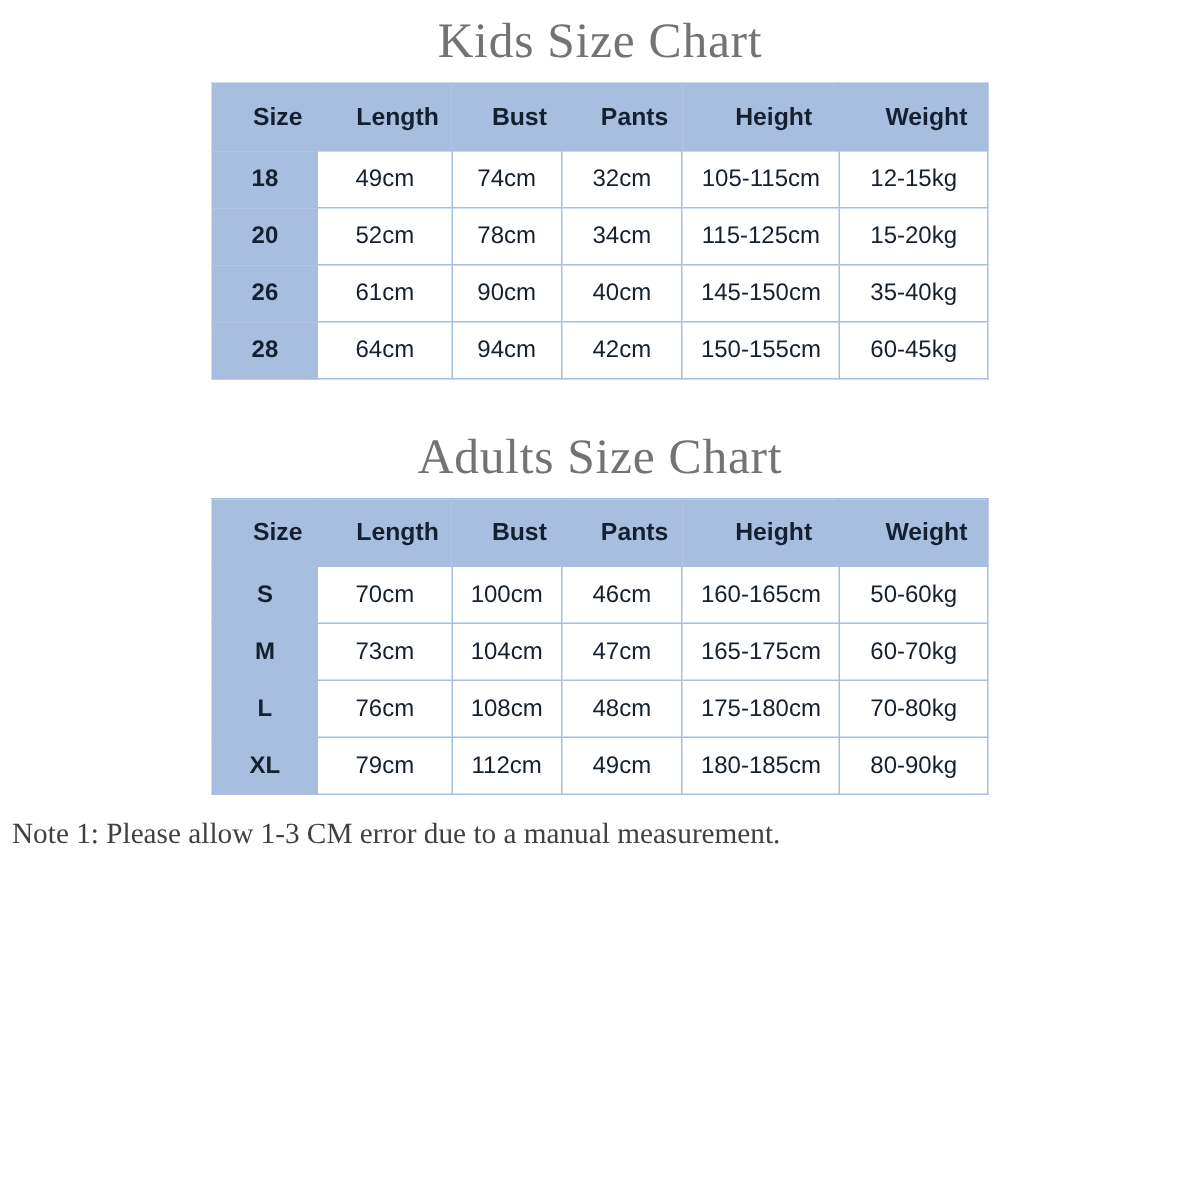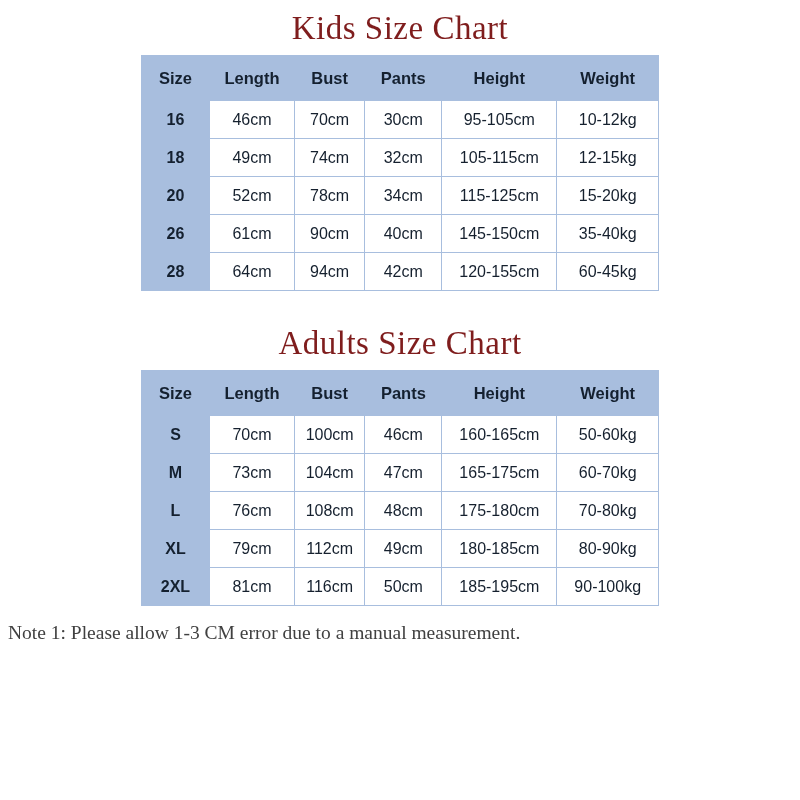--- a/index.html
+++ b/index.html
@@ -21,21 +21,21 @@
     box-sizing: border-box;
     display: flex;
     flex-direction: column;
     align-items: center;
   }
   .chart-title {
     font-family: "Liberation Serif", serif;
     font-size: 33px;
     font-weight: 400;
     letter-spacing: 0.5px;
-    color: #7f1d1d;
+    color: #737373;
     text-align: left;
   }
   #kids-title { margin-top: 10px; margin-bottom: 8px; }
   #adults-title { margin-top: 34px; margin-bottom: 8px; }
 
   table.size-table {
     border-collapse: collapse;
     background: #ffffff;
     margin: 0 auto;
   }
@@ -48,20 +48,21 @@
     color: #15202e;
     background: #ffffff;
     font-weight: normal;
     padding: 0;
   }
   table.size-table thead th {
     background: #a8bede;
     font-weight: bold;
     font-size: 16.5px;
     color: #14202f;
+    padding-left: 17px;
   }
   table.size-table tbody td.sizecol {
     background: #a8bede;
     font-weight: bold;
     color: #14202f;
   }
 
   
   #kids-table { width: 518px; }
   #kids-table thead th { height: 44px; }
@@ -112,28 +113,20 @@
         <th class="c-size">Size</th>
         <th class="c-length">Length</th>
         <th class="c-bust">Bust</th>
         <th class="c-pants">Pants</th>
         <th class="c-height">Height</th>
         <th class="c-weight">Weight</th>
       </tr>
     </thead>
     <tbody>
       <tr>
-        <td class="sizecol c-size">16</td>
-        <td class="c-length">46cm</td>
-        <td class="c-bust">70cm</td>
-        <td class="c-pants">30cm</td>
-        <td class="c-height">95-105cm</td>
-        <td class="c-weight">10-12kg</td>
-      </tr>
-      <tr>
         <td class="sizecol c-size">18</td>
         <td class="c-length">49cm</td>
         <td class="c-bust">74cm</td>
         <td class="c-pants">32cm</td>
         <td class="c-height">105-115cm</td>
         <td class="c-weight">12-15kg</td>
       </tr>
       <tr>
         <td class="sizecol c-size">20</td>
         <td class="c-length">52cm</td>
@@ -148,21 +141,21 @@
         <td class="c-bust">90cm</td>
         <td class="c-pants">40cm</td>
         <td class="c-height">145-150cm</td>
         <td class="c-weight">35-40kg</td>
       </tr>
       <tr>
         <td class="sizecol c-size">28</td>
         <td class="c-length">64cm</td>
         <td class="c-bust">94cm</td>
         <td class="c-pants">42cm</td>
-        <td class="c-height">120-155cm</td>
+        <td class="c-height">150-155cm</td>
         <td class="c-weight">60-45kg</td>
       </tr>
     </tbody>
   </table>
 
   <div class="chart-title" id="adults-title">Adults Size Chart</div>
 
   <table class="size-table" id="adults-table">
     <thead>
       <tr>
@@ -200,28 +193,20 @@
         <td class="c-weight">70-80kg</td>
       </tr>
       <tr>
         <td class="sizecol c-size">XL</td>
         <td class="c-length">79cm</td>
         <td class="c-bust">112cm</td>
         <td class="c-pants">49cm</td>
         <td class="c-height">180-185cm</td>
         <td class="c-weight">80-90kg</td>
       </tr>
-      <tr>
-        <td class="sizecol c-size">2XL</td>
-        <td class="c-length">81cm</td>
-        <td class="c-bust">116cm</td>
-        <td class="c-pants">50cm</td>
-        <td class="c-height">185-195cm</td>
-        <td class="c-weight">90-100kg</td>
-      </tr>
     </tbody>
   </table>
 
   <div class="notes">
     <div class="note-line">Note 1: Please allow 1-3 CM error due to a manual measurement.</div>
   </div>
 
 </div>
 
 </body></html>

